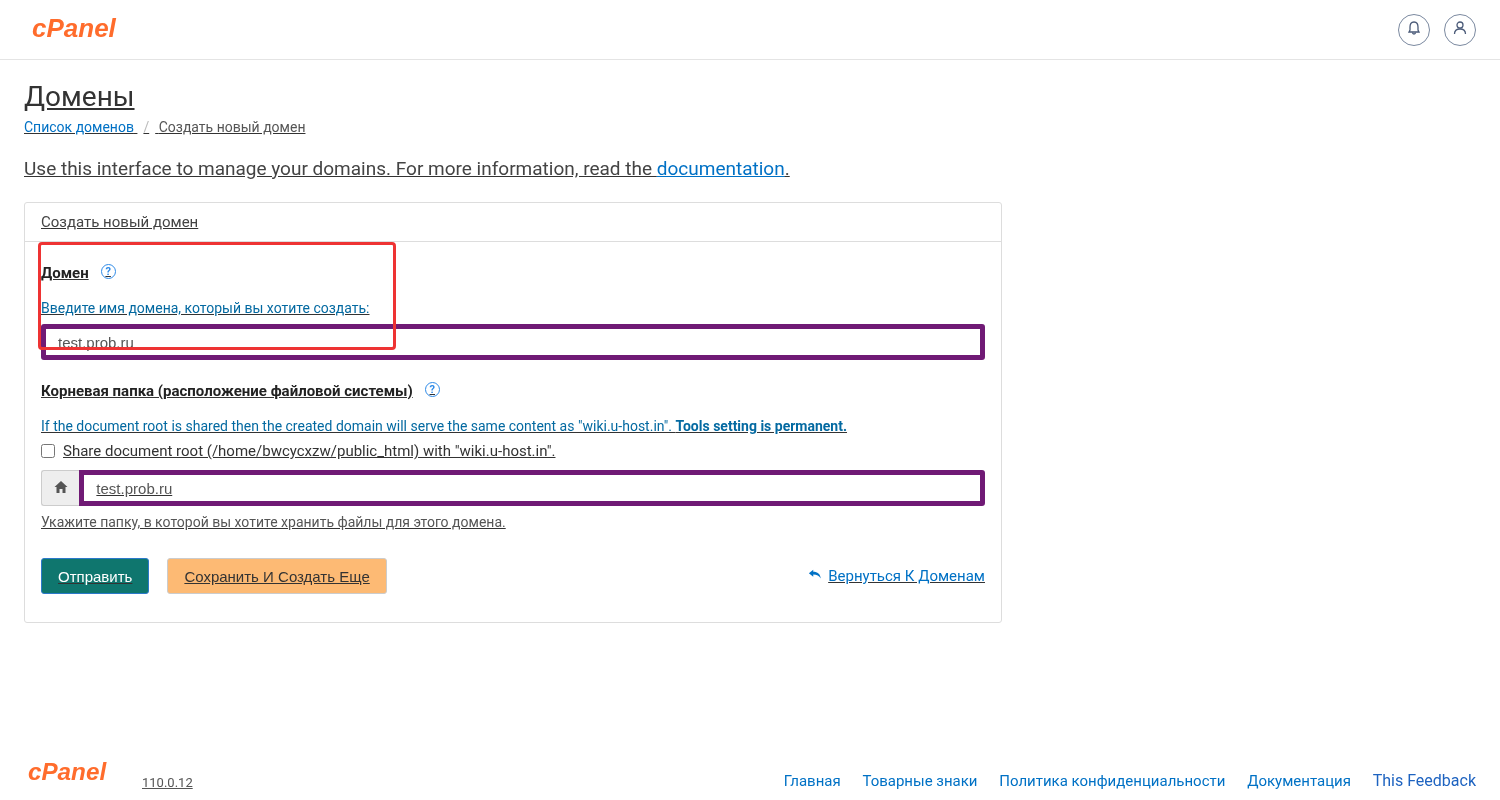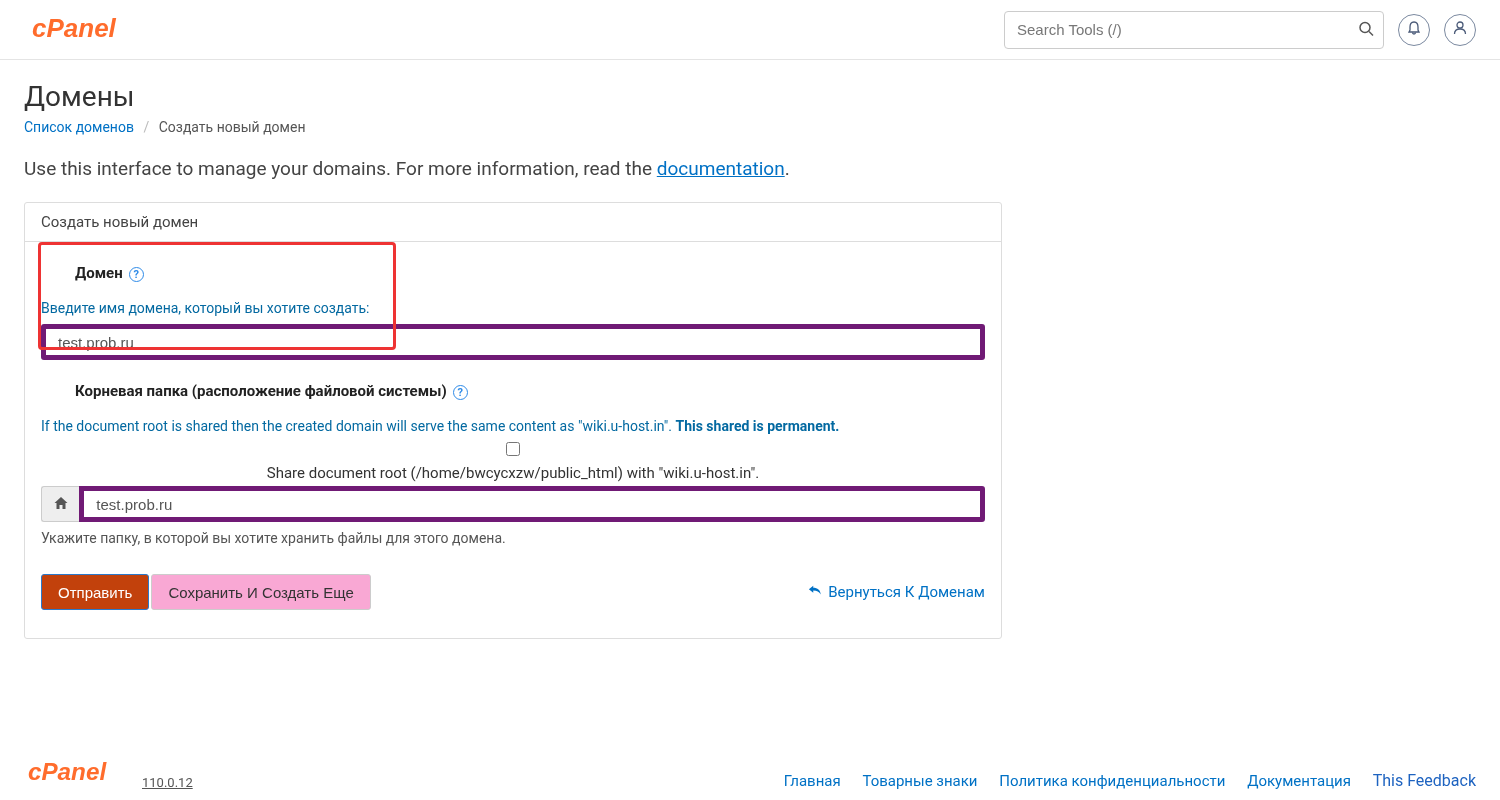--- a/index.html
+++ b/index.html
@@ -57,20 +57,21 @@
     align-items: center;
     justify-content: center;
     margin-left: 14px;
     cursor: pointer;
     background: #fff;
   }
 
   
   .page {
     padding: 20px 11px 0 24px;
+    text-decoration: underline;
   }
   h1.page-title {
     font-size: 28px;
     font-weight: 400;
     color: #333;
     margin-bottom: 6px;
   }
   .breadcrumb {
     font-size: 14px;
     color: #555;
@@ -103,23 +104,22 @@
     position: relative;
   }
 
   .form-group { margin-bottom: 22px; }
 
   .label-row {
     font-size: 15px;
     font-weight: 700;
     color: #222;
     display: flex;
-    align-items: flex-end;
-    gap: 6px;
-    margin-left: 34px;
+    align-items: flex-start;
+    gap: 12px;
   }
   .help-line {
     font-size: 14px;
     color: #0369a1;
     margin-top: 18px;
     margin-bottom: 8px;
   }
   .help-line .bold { font-weight: 700; }
 
   .text-input {
@@ -142,22 +142,21 @@
     width: 358px;
     height: 108px;
   }
 
   .checkbox-row {
     display: flex;
     align-items: center;
     gap: 8px;
     font-size: 15px;
     color: #333;
-    margin-bottom: 4px;
-    flex-direction: column;
+    margin-bottom: 10px;
   }
   .checkbox-row input[type=checkbox]{
     width: 14px; height: 14px;
   }
 
   .input-group {
     display: flex;
   }
   .input-group .addon {
     width: 40px;
@@ -189,29 +188,29 @@
     height: 36px;
     padding: 0 16px;
     border-radius: 3px;
     font-size: 15px;
     cursor: pointer;
     display: inline-flex;
     align-items: center;
     justify-content: center;
   }
   .btn-primary {
-    background: #c2410c;
+    background: #0f766e;
     border: 1px solid #2b79ca;
     color: #fff;
   }
   .btn-default {
-    background: #f9a8d4;
+    background: #fdba74;
     border: 1px solid #ccc;
     color: #333;
-    margin-left: 2px;
+    margin-left: 18px;
   }
   .actions-spacer { flex: 1; }
   .back-link {
     color: #0071c5;
     text-decoration: none;
     font-size: 15px;
     display: inline-flex;
     align-items: center;
     gap: 6px;
     justify-content: center;
@@ -245,29 +244,20 @@
 </head>
 <body>
 
 <div class="topbar">
   <div class="logo">
     <svg width="118" height="30" viewBox="0 0 118 30">
       <text x="0" y="24" font-family="Arial Black, Arial, sans-serif" font-size="26" font-weight="900" font-style="italic" fill="#ff6c2c">cPanel</text>
     </svg>
   </div>
   <div class="topbar-spacer"></div>
-  <div class="search-wrap">
-    <input class="search-input" type="text" placeholder="Search Tools (/)" style="">
-    <span class="search-icon">
-      <svg width="16" height="16" viewBox="0 0 16 16" fill="none" stroke="#555" stroke-width="1.5">
-        <circle cx="7" cy="7" r="5"></circle>
-          <line x1="11" y1="11" x2="15" y2="15"></line>
-      </svg>
-    </span>
-  </div>
   <div class="icon-btn">
     <span>
       <svg width="16" height="16" viewBox="0 0 16 16" fill="none" stroke="#4a5a78" stroke-width="1.3">
         <path d="M8 2 C5 2 4 4 4 7 L4 10 L3 12 L13 12 L12 10 L12 7 C12 4 11 2 8 2 Z"></path>
         <path d="M6.5 12.5 a1.5 1.5 0 0 0 3 0"></path>
       </svg>
     </span>
   </div>
   <div class="icon-btn">
     <span>
@@ -305,21 +295,21 @@
         <div class="help-line">Введите имя домена, который вы хотите создать:</div>
         <input class="text-input" type="text" value="test.prob.ru" style="">
       </div>
 
       <div class="form-group">
         <div class="label-row">
           <span>Корневая папка (расположение файловой системы)</span>
           <span class="qmark">?</span>
         </div>
         <div class="help-line">
-          <span>If the document root is shared then the created domain will serve the same content as "wiki.u-host.in". </span><span class="bold">This shared is permanent.</span>
+          <span>If the document root is shared then the created domain will serve the same content as "wiki.u-host.in". </span><span class="bold">Tools setting is permanent.</span>
         </div>
         <label class="checkbox-row">
           <input type="checkbox" style="">
           <span>Share document root (/home/bwcycxzw/public_html) with "wiki.u-host.in".</span>
         </label>
         <div class="input-group">
           <div class="addon">
             <span>
               <svg width="16" height="16" viewBox="0 0 16 16" fill="#555">
                 <path d="M8 2 L1.5 8 H3.5 V14 H6.5 V10 H9.5 V14 H12.5 V8 H14.5 Z"></path>

